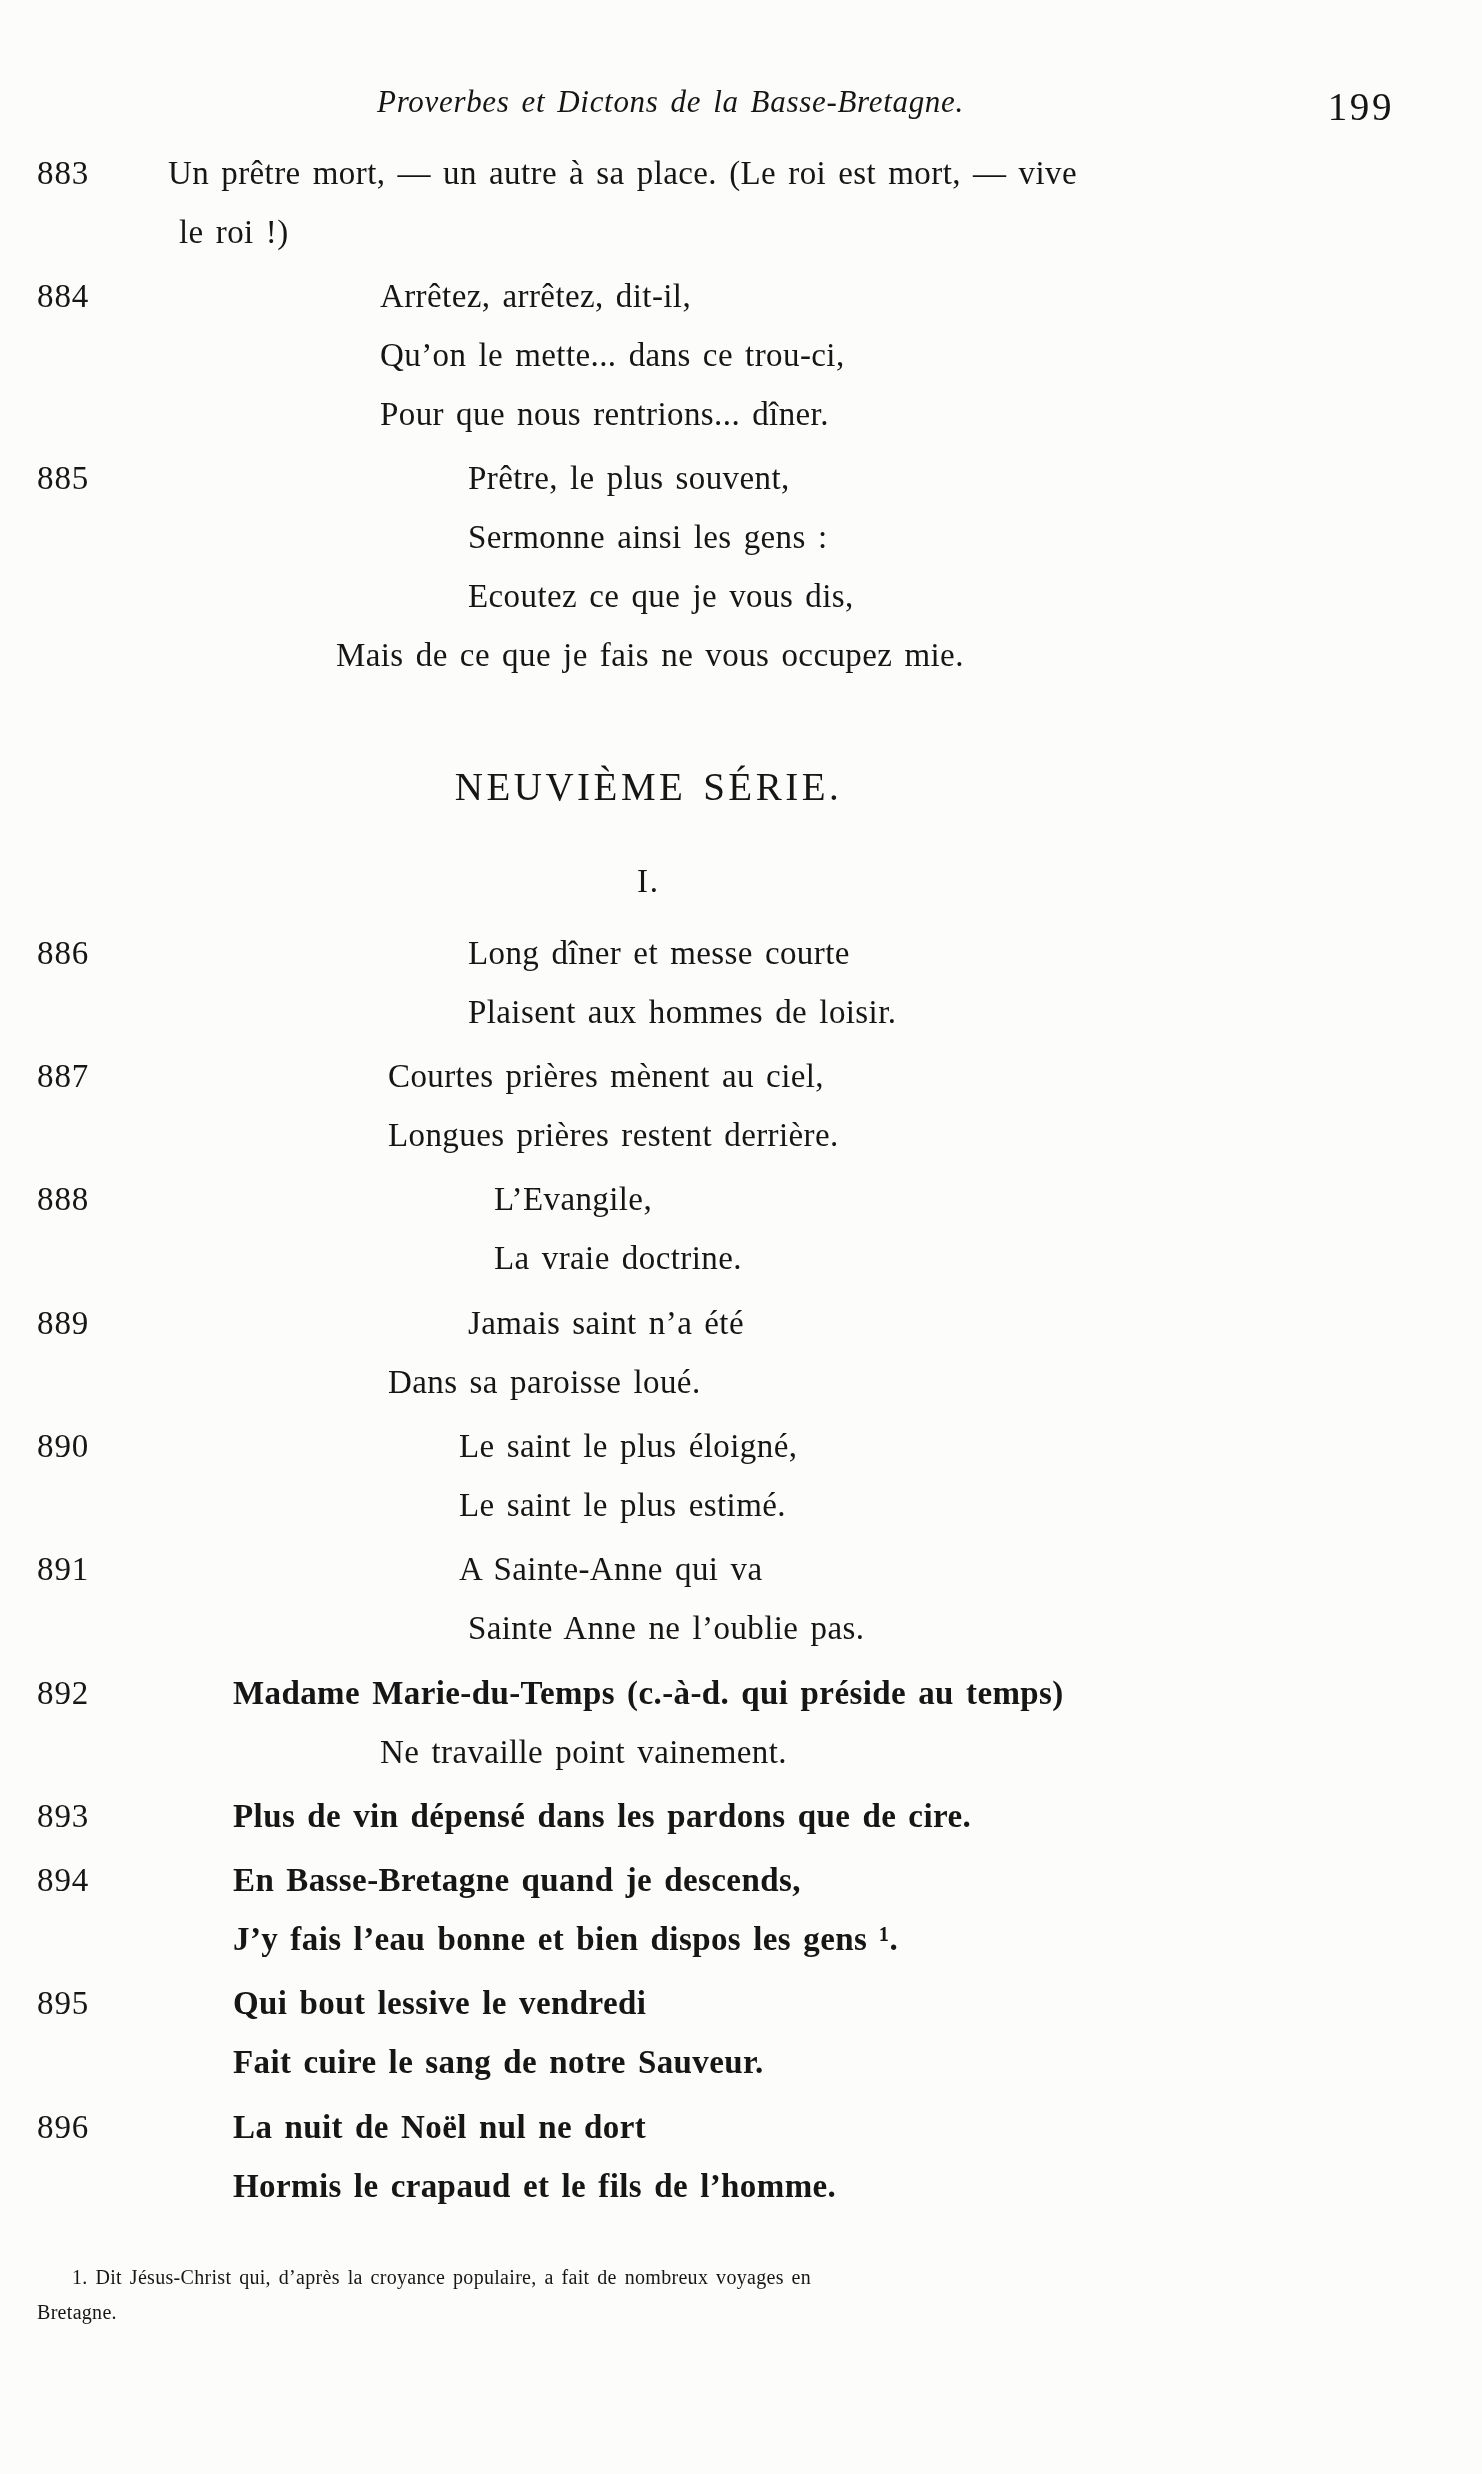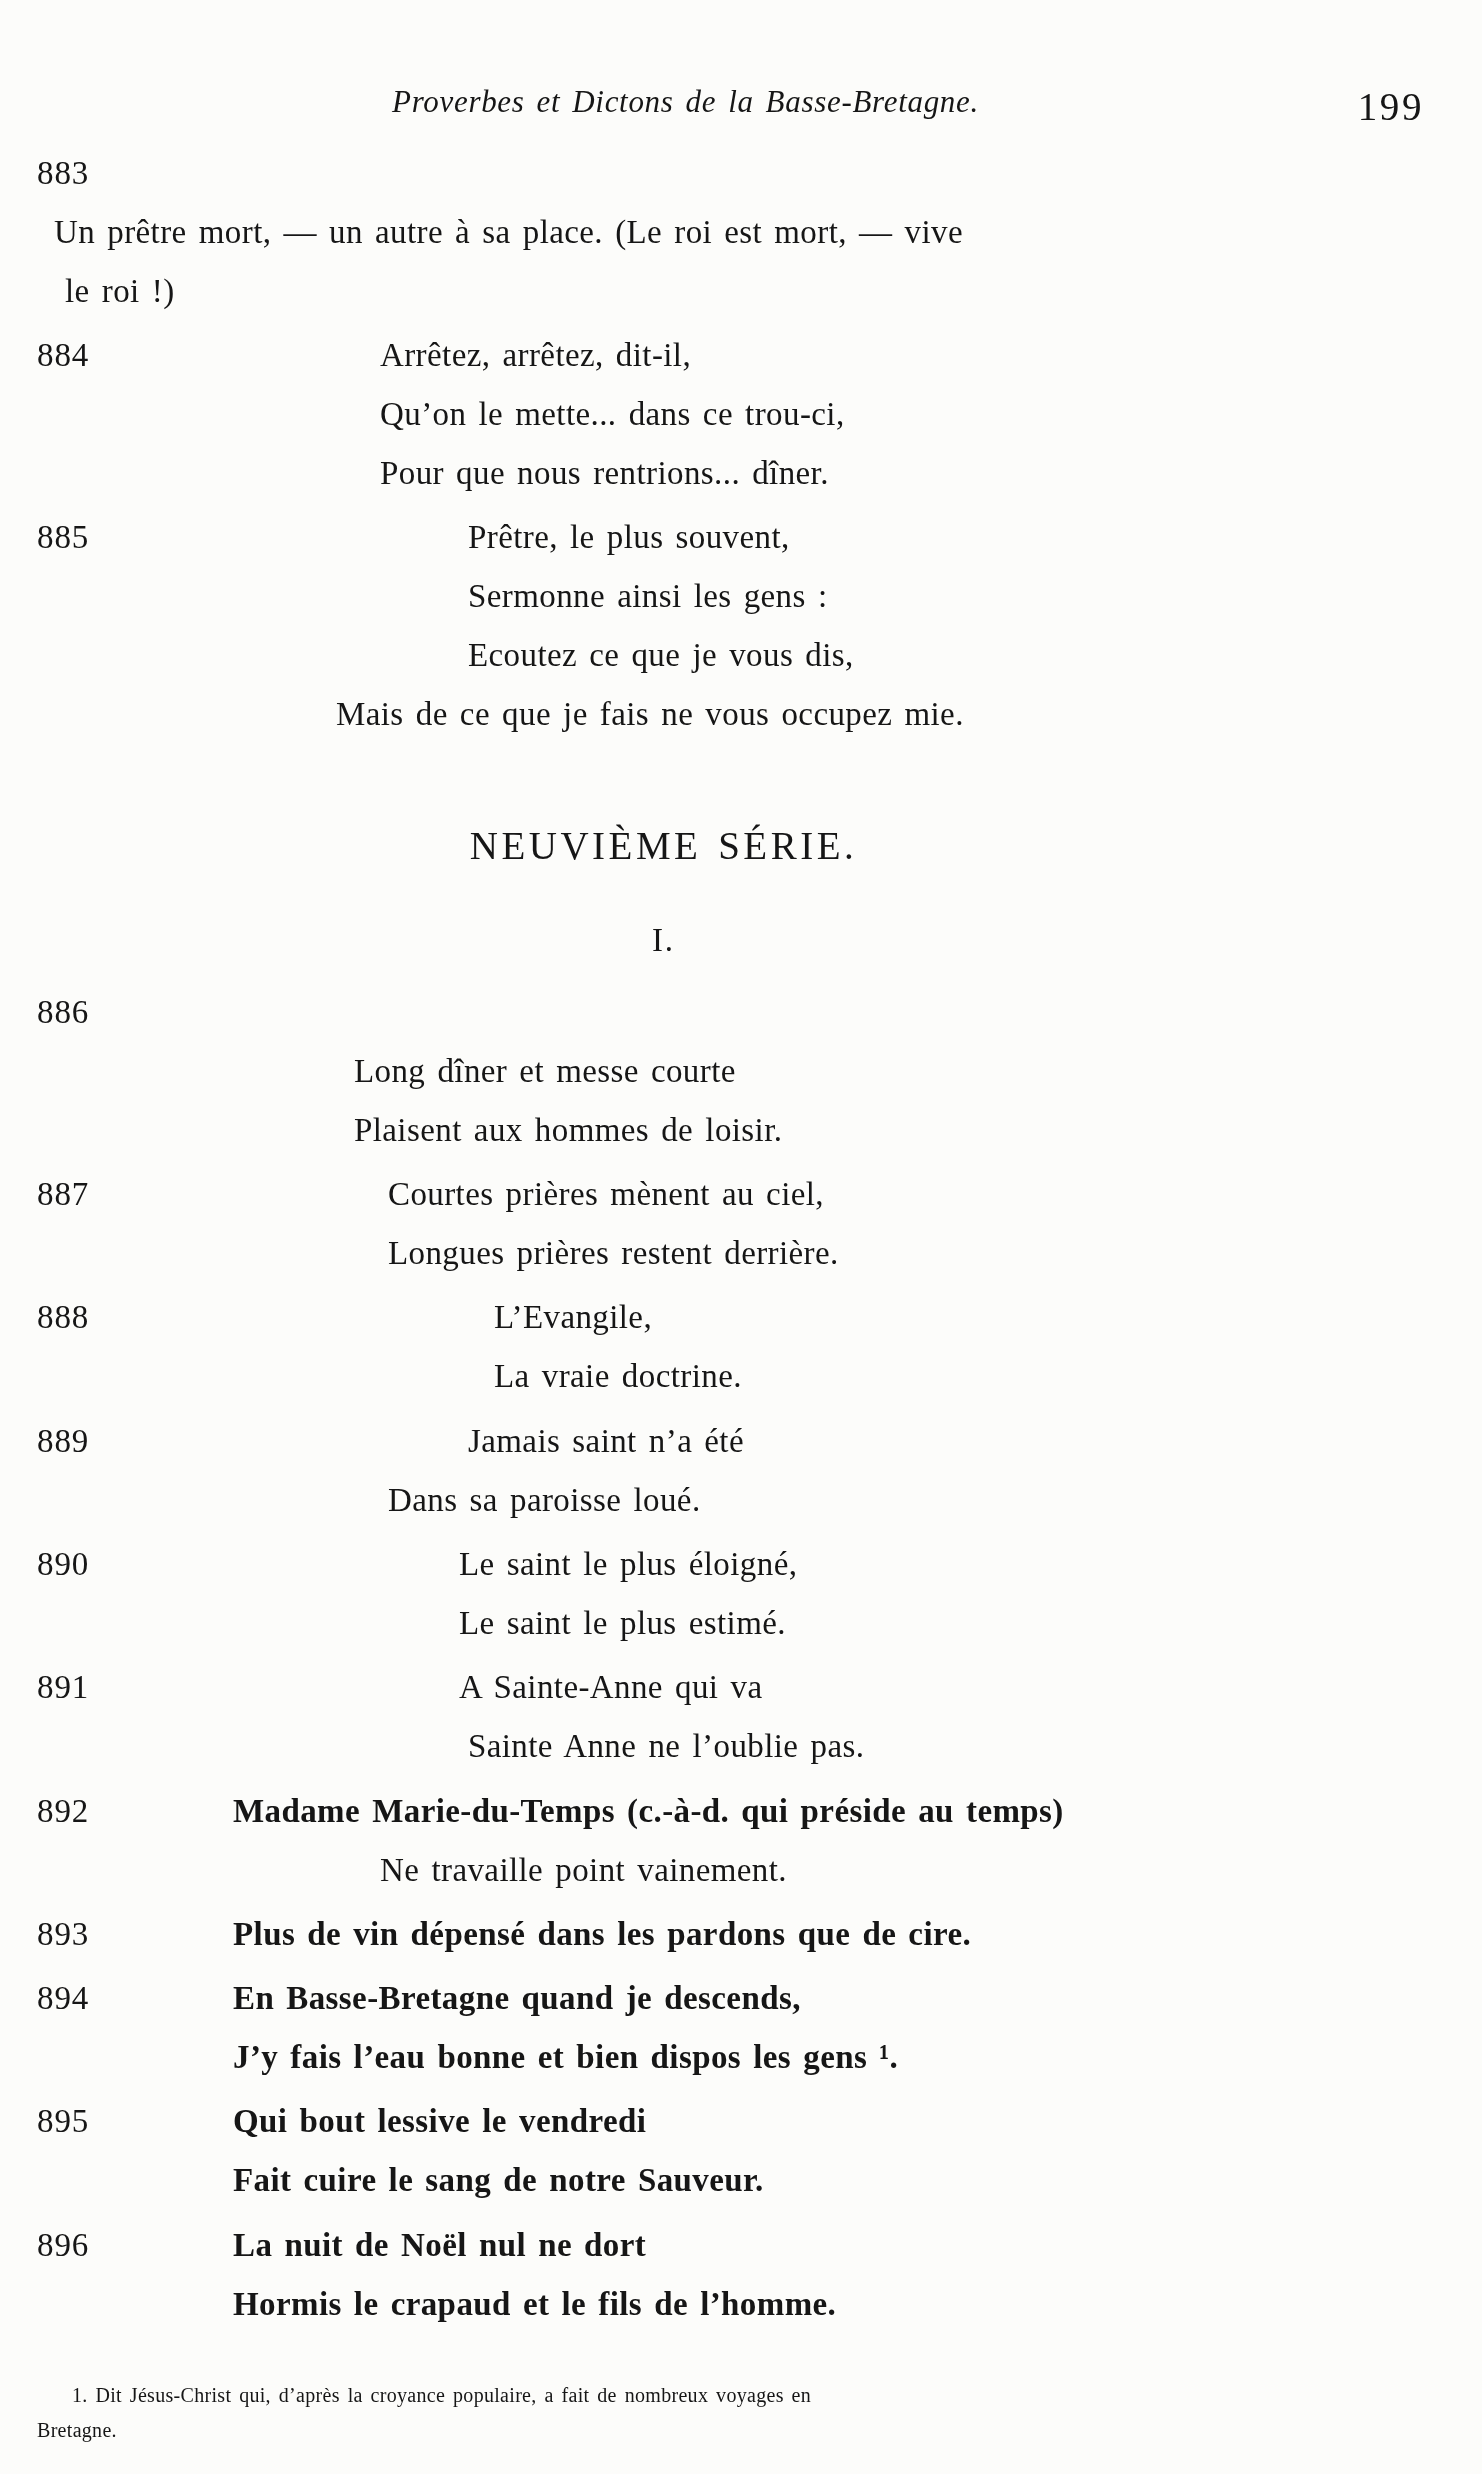--- a/index.html
+++ b/index.html
@@ -7,21 +7,21 @@
     position: relative;
     width: 1483px;
     height: 2475px;
     box-sizing: border-box;
     background: #fcfcfa;
     color: #161616;
     font-family: "Liberation Serif", "DejaVu Serif", serif;
     font-size: 33px;
     letter-spacing: 0.4px;
     word-spacing: 3.5px;
-    padding: 84px 52px 0 37px;
+    padding: 84px 82px 0 37px;
     overflow: hidden;
   }
   .page-header {
     position: relative;
     margin-left: 114px;
     height: 35px;
     margin-bottom: 0;
   }
   .header-title {
     text-align: center;
@@ -31,21 +31,21 @@
     letter-spacing: 0.7px;
   }
   .page-number {
     position: absolute;
     right: 7px;
     top: 0;
     font-size: 39px;
     letter-spacing: 2.6px;
   }
   .entry { display: flex; margin-top: 5.3px; }
-  .mt-first { margin-top: 24.6px; flex-direction: column; }
+  .mt-first { margin-top: 24.6px; }
   .entry-num {
     width: 114px;
     flex: none;
     font-size: 33px;
     line-height: 59px;
     letter-spacing: 0.9px;
     font-feature-settings: "onum";
   }
   .entry-lines { flex: 1; }
   .line { line-height: 59px; white-space: nowrap; }

